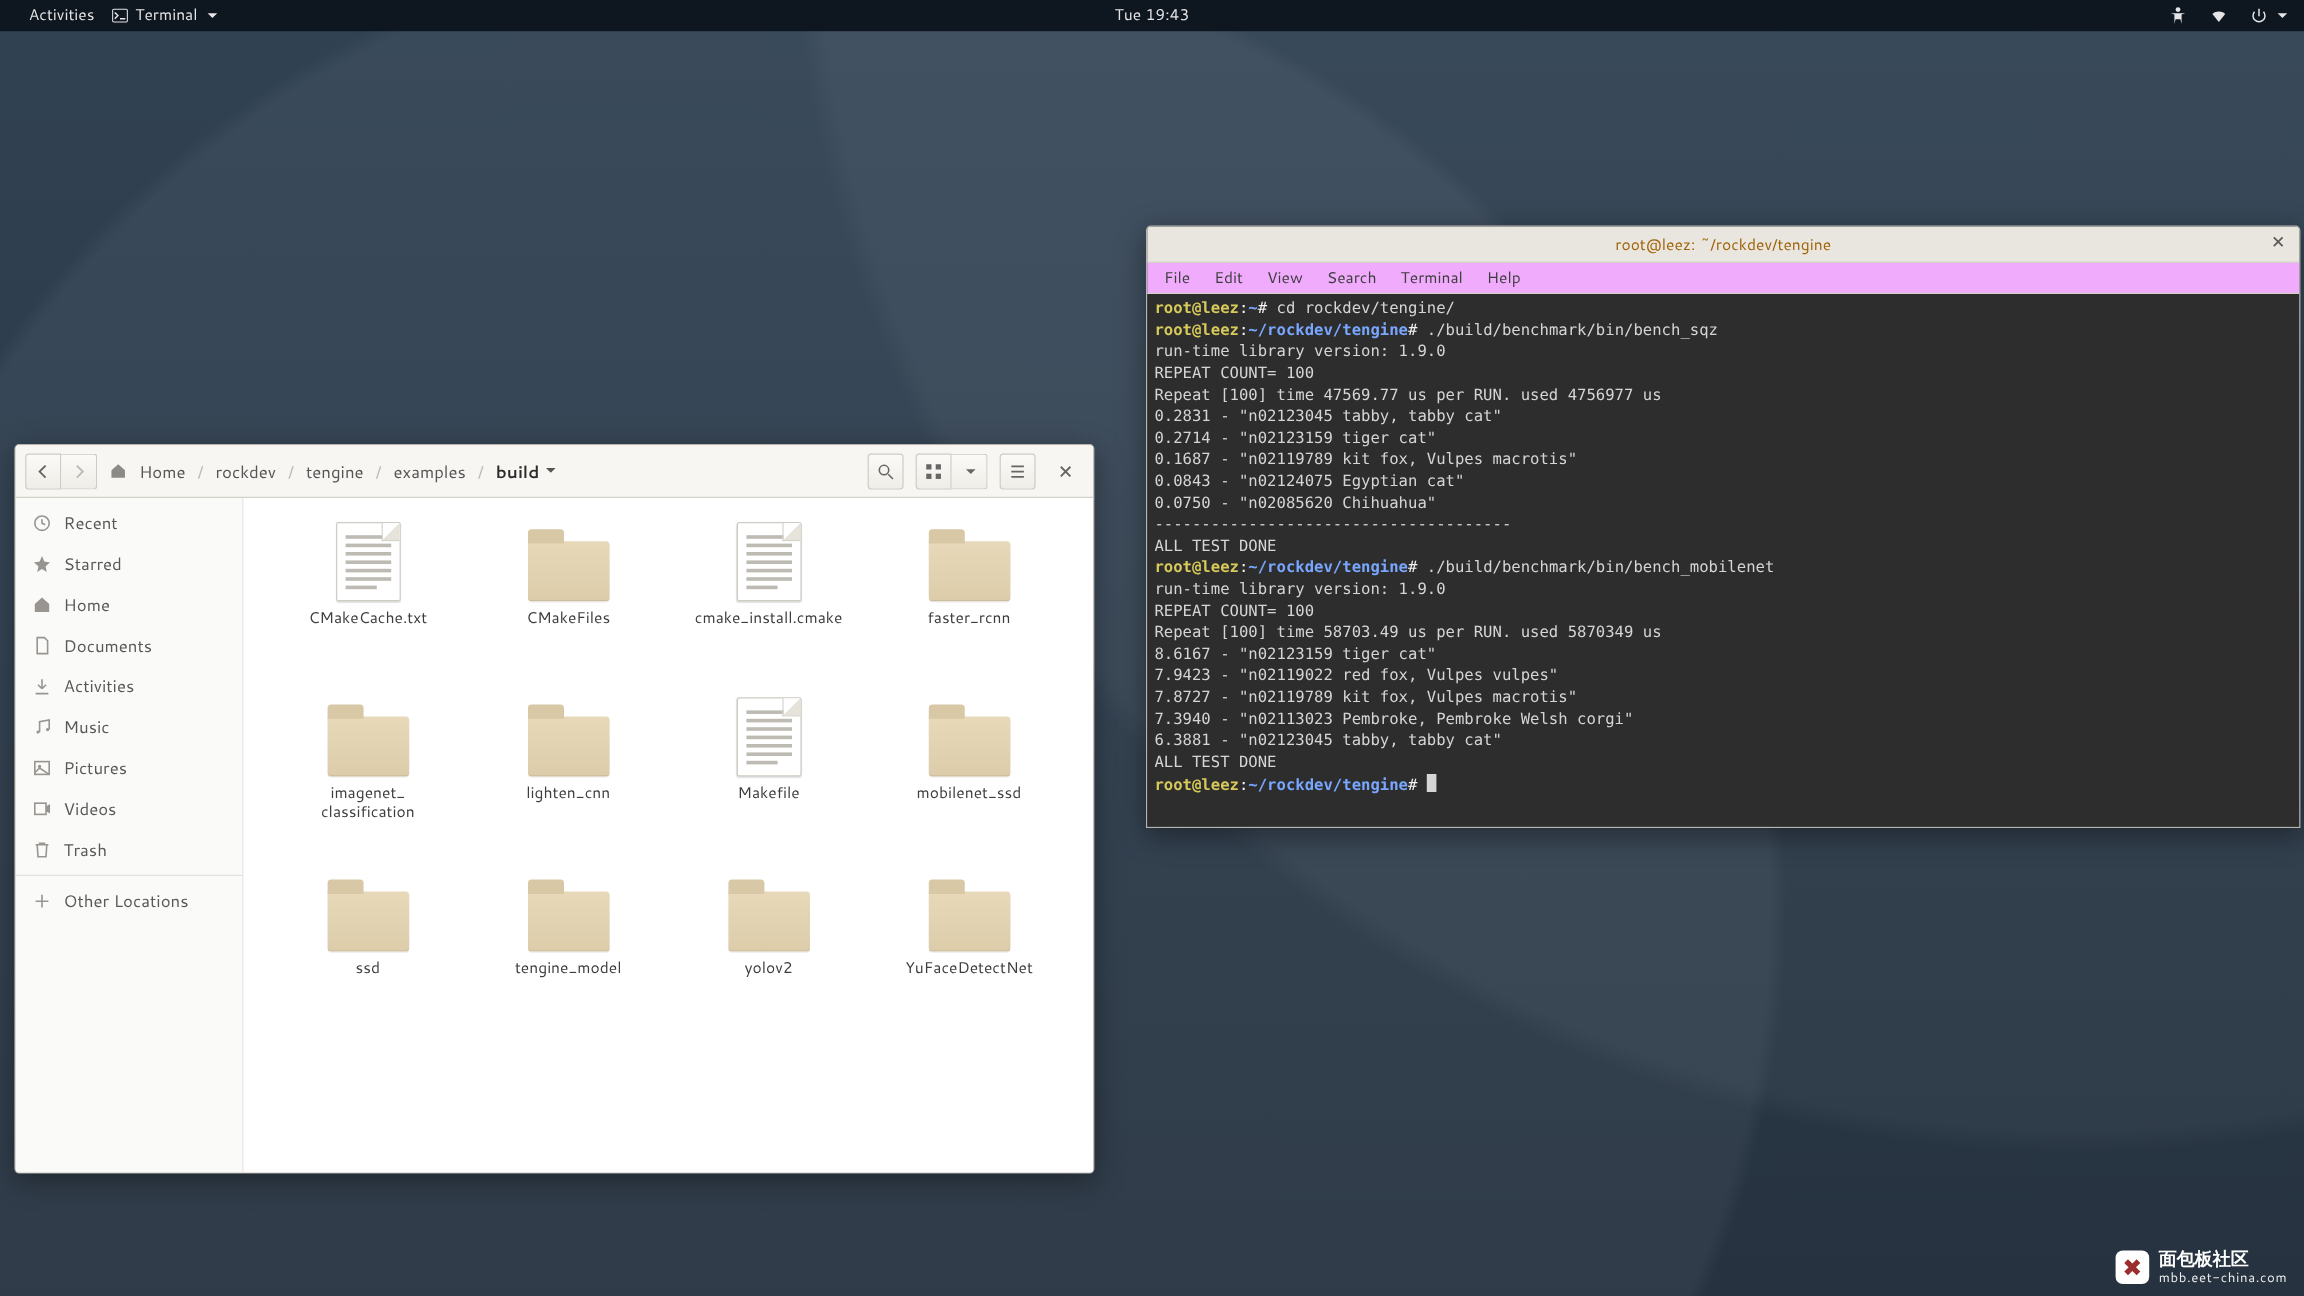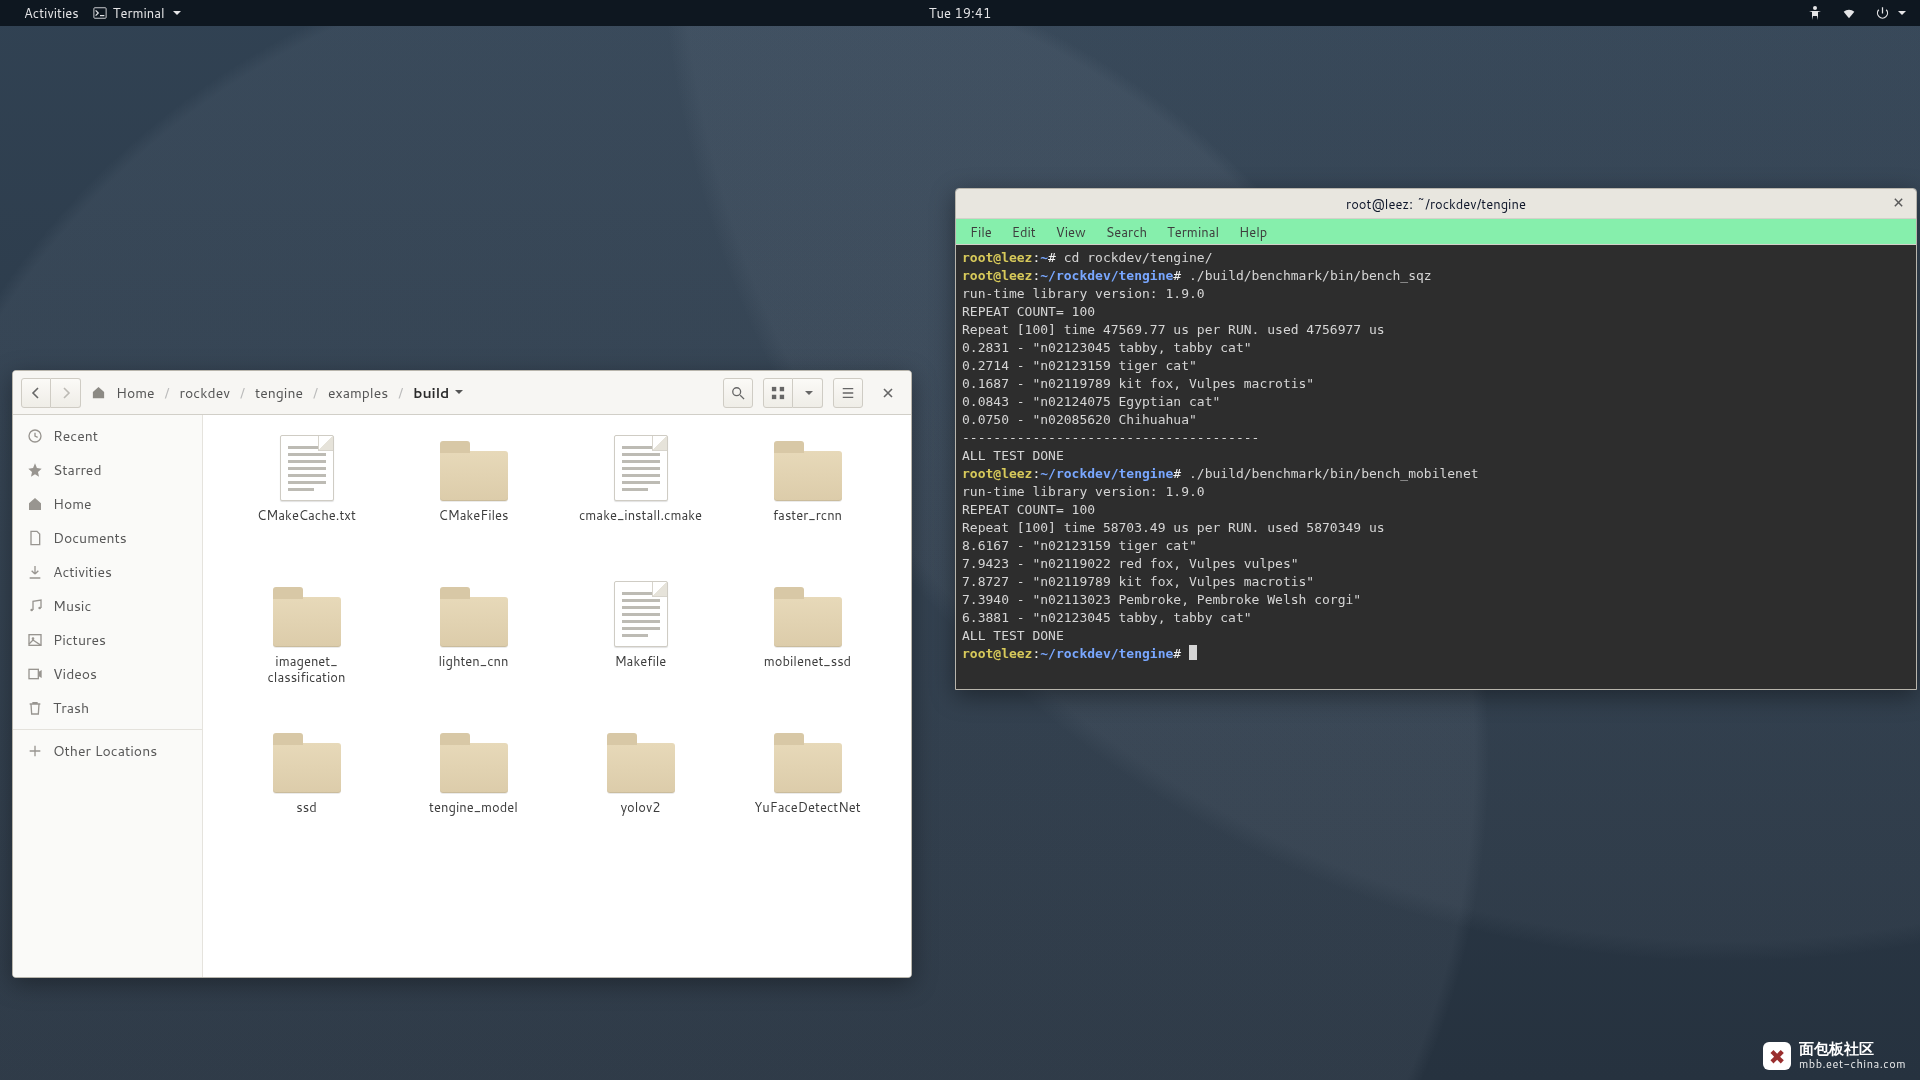--- a/index.html
+++ b/index.html
@@ -128,25 +128,25 @@
   }
   
   .term-window{
     position:absolute;left:955px;top:188px;width:962px;height:502px;
     border:1px solid var(--win-border);border-radius:4px 4px 0 0;overflow:hidden;
     box-shadow:0 6px 24px rgba(0,0,0,.4);
     display:flex;flex-direction:column;
   }
   .term-title{
     height:30px;background:var(--win-title-bg);display:flex;align-items:center;justify-content:center;
-    font-size:13px;color:#0f172a;position:relative;border-bottom:1px solid #d3d1ca;
+    font-size:13px;color:#a16207;position:relative;border-bottom:1px solid #d3d1ca;
   }
   .term-title .close{position:absolute;right:8px;top:5px;width:20px;height:20px;text-align:center;line-height:18px;color:#5a5a5a;border-radius:3px;}
   .term-menu{
-    height:26px;background:#86efac;border-bottom:1px solid #d3d1ca;
+    height:26px;background:#f0abfc;border-bottom:1px solid #d3d1ca;
     display:flex;align-items:center;gap:4px;padding:0 6px;font-size:13px;color:#3d3d3d;
   }
   .term-menu .mi{padding:3px 8px;border-radius:3px;}
   .term-body{
     flex:1;background:var(--term-body);padding:4px 6px;
     font-family:"DejaVu Sans Mono","Menlo",monospace;font-size:13px;line-height:18px;
     color:var(--term-text);white-space:pre;overflow:hidden;
   }
   .ty{color:var(--term-yellow);font-weight:bold;}
   .tb{color:var(--term-blue);font-weight:bold;}
@@ -176,21 +176,21 @@
       <svg width="14" height="14" viewBox="0 0 16 16">
           <rect x="1" y="2" width="14" height="12" rx="1" fill="none" stroke="#e5e5e7" stroke-width="1"></rect>
           <path d="M3 5l3 3-3 3" fill="none" stroke="#e5e5e7" stroke-width="1.4"></path>
           <path d="M8 11h5" stroke="#e5e5e7" stroke-width="1.4"></path>
         </svg>
       <span>Terminal</span>
       <span class="tri-down"></span>
     </span>
   </div>
   <div class="center">
-    <span>Tue 19:41</span>
+    <span>Tue 19:43</span>
   </div>
   <div class="right">
     <svg width="16" height="16" viewBox="0 0 16 16">
         <circle cx="8" cy="3" r="2"></circle>
         <path d="M2 6h12l-3 1v8l-1-4h-4l-1 4V7z"></path>
       </svg>
     <svg width="16" height="16" viewBox="0 0 24 24">
         <path d="M12 20l8-10c-4.5-4-11.5-4-16 0z"></path>
       </svg>
     <span style="display:flex;align-items:center;gap:6px;">

